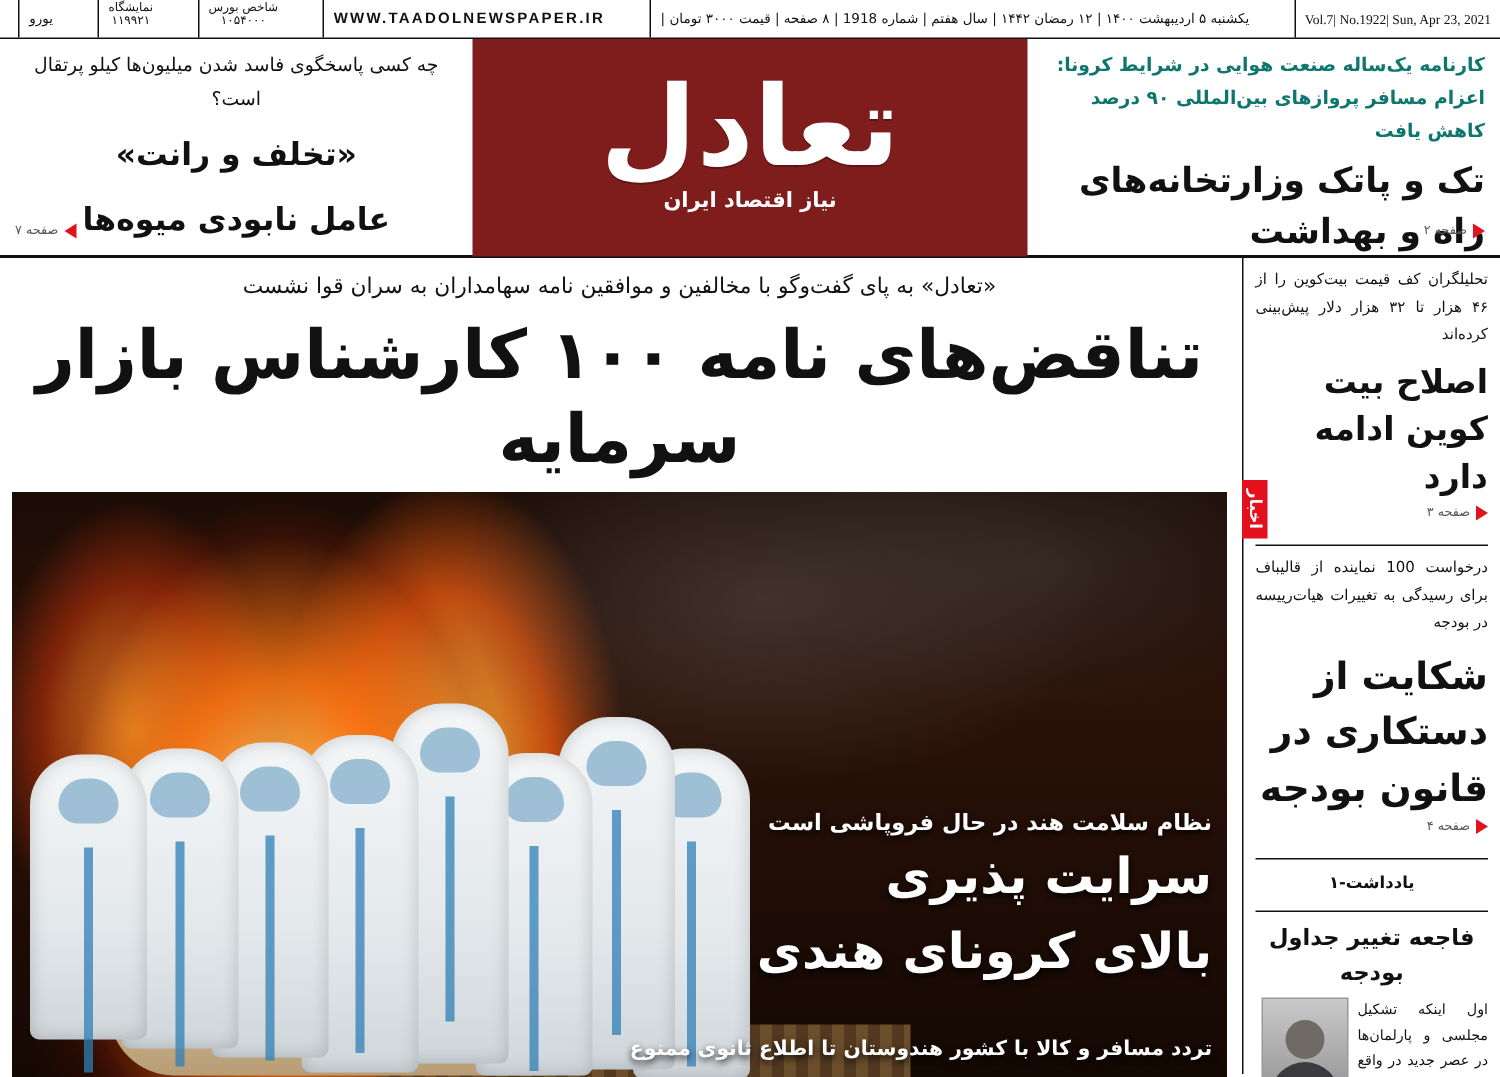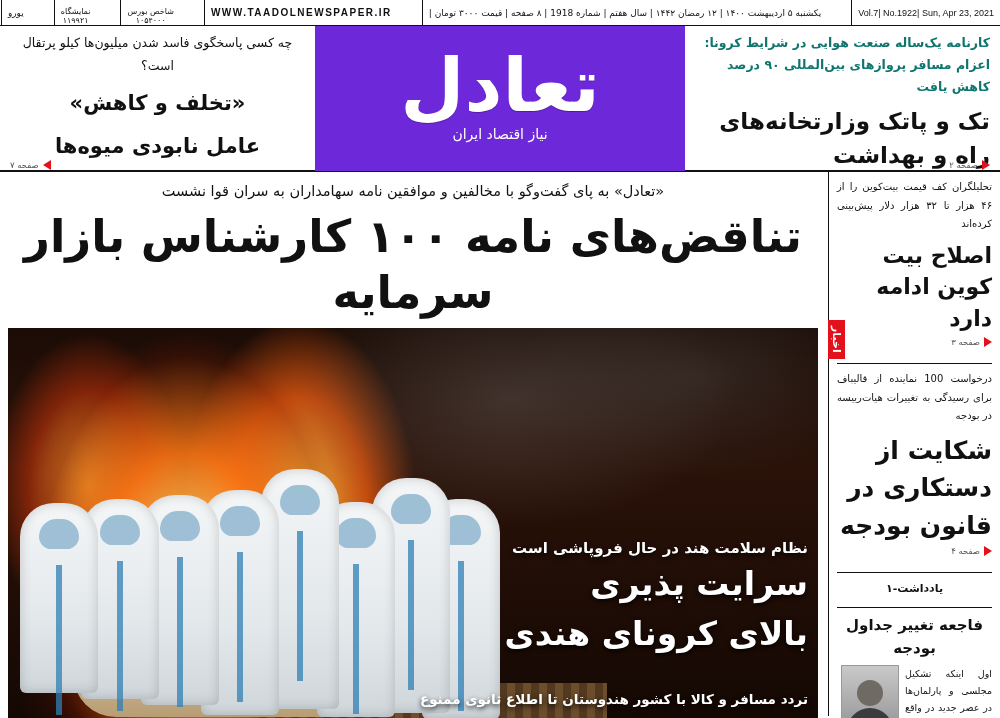--- a/index.html
+++ b/index.html
@@ -39,58 +39,58 @@
   }
   .topbar .cell:last-child { border-left: none; }
   .topbar .grow { flex: 1; justify-content: center; }
   .topbar .url {
     font-family: "Liberation Sans", sans-serif;
     letter-spacing: 1.5px;
     font-size: 10px;
     color: #111;
     font-weight: bold;
   }
-  .topbar .ltr { direction: ltr; font-family: Liberation Sans, sans-serif; }
-  .topbar .stack { flex-direction: column; justify-content: flex-end; line-height: 1.15; font-size: 8px; }
+  .topbar .ltr { direction: ltr; font-family: Liberation Serif, serif; }
+  .topbar .stack { flex-direction: column; justify-content: flex-start; line-height: 1.15; font-size: 8px; }
 
   .mast-body {
     position: relative;
     height: 145px;
     display: flex;
   }
   .mast-col {
     flex: 1 1 0;
     padding: 6px 10px 0 10px;
     position: relative;
   }
   .mast-col.left { text-align: right; }
   .mast-col.right { text-align: right; }
 
   .logo-box {
     width: 370px;
-    background: #6d28d9;
+    background: #7f1d1d;
     color: #fff;
     display: flex;
     flex-direction: column;
     align-items: center;
     justify-content: center;
     position: relative;
     padding-bottom: 8px;
   }
   .logo-word {
     font-family: "DejaVu Sans", sans-serif;
     font-size: 74px;
     font-weight: bold;
     line-height: 1.05;
     letter-spacing: -2px;
     text-shadow: 0 1px 0 rgba(0,0,0,.25);
   }
   .logo-sub {
     font-size: 14px;
-    font-weight: normal;
+    font-weight: bold;
     margin-top: 2px;
   }
 
   .kicker {
     font-size: 12.5px;
     line-height: 1.75;
     color: #0f766e;
     font-weight: bold;
   }
   .mast-head1 {
@@ -111,21 +111,21 @@
   .kicker-r {
     font-size: 12.5px;
     line-height: 1.8;
     text-align: center;
     color: #111;
     font-weight: normal;
   }
 
   .pg-flag {
     position: absolute;
-    bottom: 1px;
+    bottom: 12px;
     font-size: 8.5px;
     color: #555;
     display: flex;
     align-items: flex-start;
     gap: 4px;
   }
   .pg-flag.l { right: 10px; }
   .pg-flag.r { left: 10px; }
   .tri { width: 0; height: 0; border-top: 5px solid transparent; border-bottom: 5px solid transparent; }
   .tri.red-l { border-right: 8px solid #e2111b; }
@@ -363,21 +363,21 @@
         </div>
       </div>
 
       <div class="logo-box">
         <div class="logo-word">تعادل</div>
         <div class="logo-sub">نیاز اقتصاد ایران</div>
       </div>
 
       <div class="mast-col left">
         <div class="kicker-r">چه کسی پاسخگوی فاسد شدن میلیون‌ها کیلو پرتقال است؟</div>
-        <div class="mast-head-r">«تخلف و کاهش»</div>
+        <div class="mast-head-r">«تخلف و رانت»</div>
         <div class="mast-head-r">عامل نابودی میوه‌ها</div>
         <div class="pg-flag r">
           <span class="tri red-l"></span>
           <span>صفحه ۷</span>
         </div>
       </div>
     </div>
   </div>
 
   <div class="body-grid">

